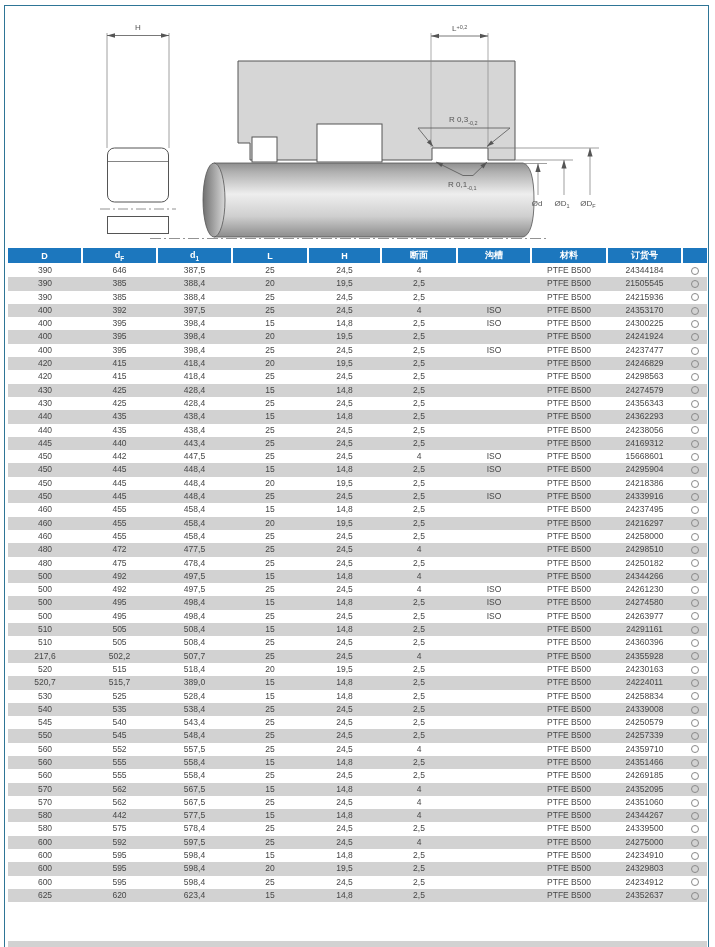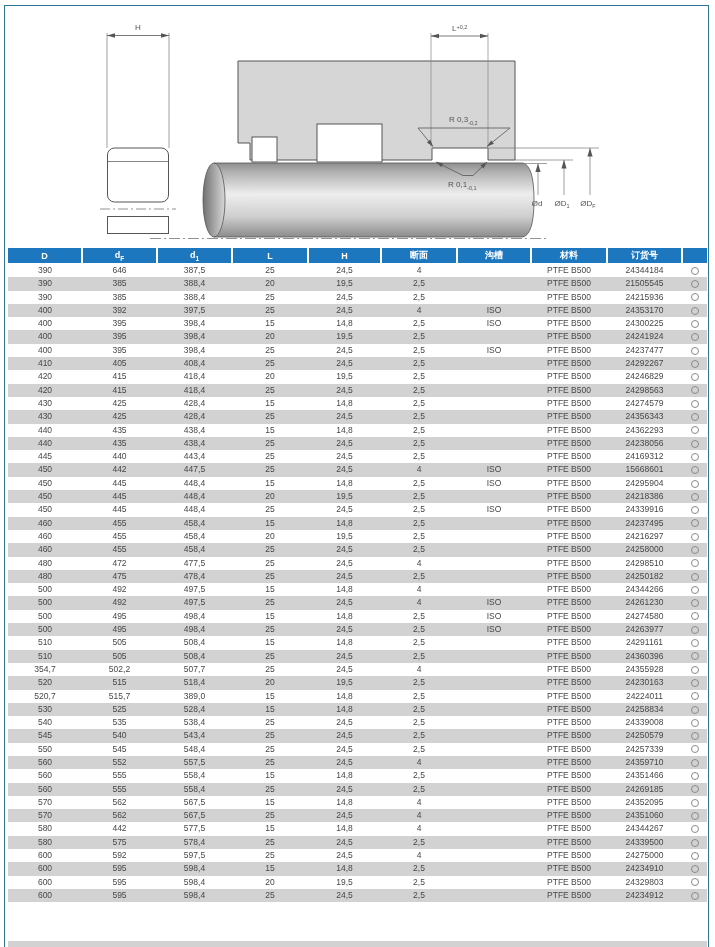--- a/index.html
+++ b/index.html
@@ -232,32 +232,20 @@
         <td>398,4</td>
         <td>25</td>
         <td>24,5</td>
         <td>2,5</td>
         <td>ISO</td>
         <td>PTFE B500</td>
         <td>24237477</td>
         <td><span class="circ"></span></td>
       </tr>
       <tr>
-        <td>410</td>
-        <td>405</td>
-        <td>408,4</td>
-        <td>25</td>
-        <td>24,5</td>
-        <td>2,5</td>
-        <td></td>
-        <td>PTFE B500</td>
-        <td>24292267</td>
-        <td><span class="circ"></span></td>
-      </tr>
-      <tr>
         <td>420</td>
         <td>415</td>
         <td>418,4</td>
         <td>20</td>
         <td>19,5</td>
         <td>2,5</td>
         <td></td>
         <td>PTFE B500</td>
         <td>24246829</td>
         <td><span class="circ"></span></td>
@@ -508,21 +496,21 @@
         <td>508,4</td>
         <td>25</td>
         <td>24,5</td>
         <td>2,5</td>
         <td></td>
         <td>PTFE B500</td>
         <td>24360396</td>
         <td><span class="circ"></span></td>
       </tr>
       <tr>
-        <td>354,7</td>
+        <td>217,6</td>
         <td>502,2</td>
         <td>507,7</td>
         <td>25</td>
         <td>24,5</td>
         <td>4</td>
         <td></td>
         <td>PTFE B500</td>
         <td>24355928</td>
         <td><span class="circ"></span></td>
       </tr>
@@ -723,16 +711,28 @@
         <td>595</td>
         <td>598,4</td>
         <td>25</td>
         <td>24,5</td>
         <td>2,5</td>
         <td></td>
         <td>PTFE B500</td>
         <td>24234912</td>
         <td><span class="circ"></span></td>
       </tr>
+      <tr>
+        <td>625</td>
+        <td>620</td>
+        <td>623,4</td>
+        <td>15</td>
+        <td>14,8</td>
+        <td>2,5</td>
+        <td></td>
+        <td>PTFE B500</td>
+        <td>24352637</td>
+        <td><span class="circ"></span></td>
+      </tr>
     </tbody>
 </table>
 
 <div class="partial-row"></div>
 
 </body></html>

